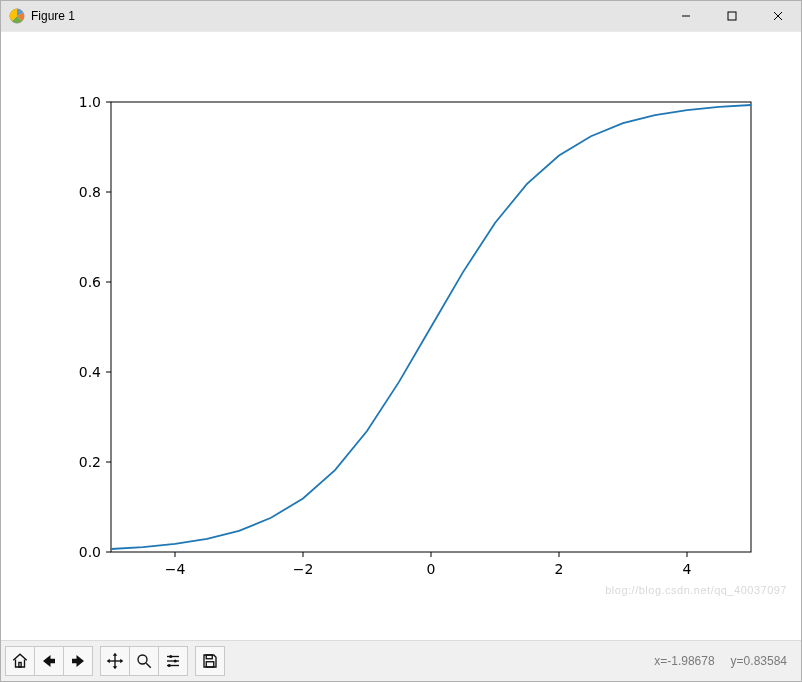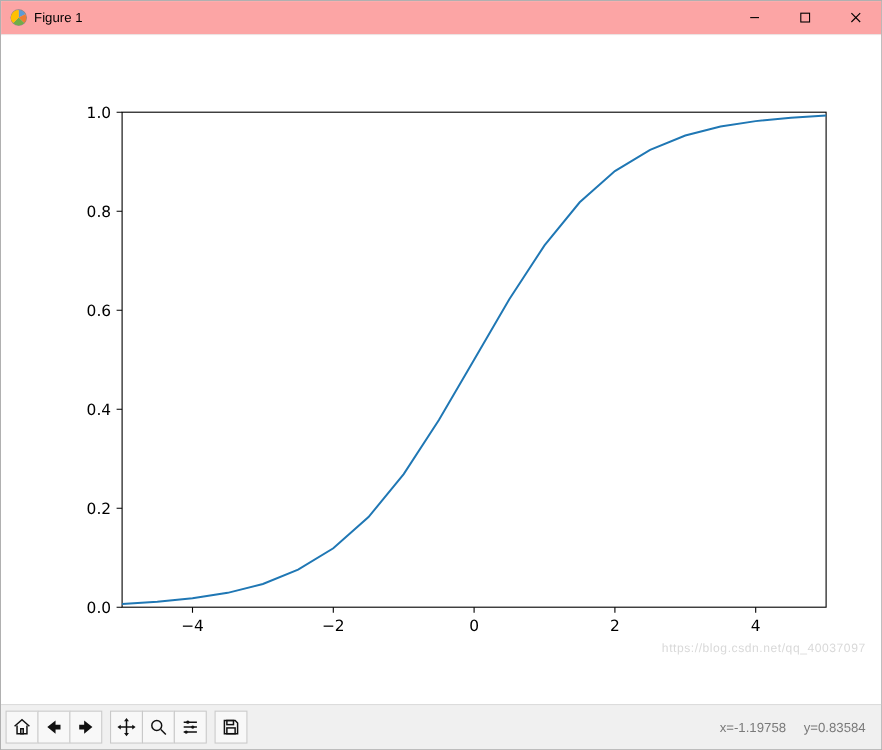--- a/index.html
+++ b/index.html
@@ -20,21 +20,21 @@
     box-sizing: border-box;
     display: flex;
     flex-direction: column;
     background: #fff;
   }
   
   .titlebar {
     height: 30px;
     display: flex;
     align-items: center;
-    background: #fca5a5;
+    background: #e5e5e5;
     border-bottom: 1px solid #eaeaea;
     user-select: none;
   }
   .titlebar .app-icon {
     width: 16px;
     height: 16px;
     margin: 0 6px 0 8px;
   }
   .titlebar .title {
     flex: 0 0 auto;
@@ -168,21 +168,21 @@
         <line x1="110" y1="340" x2="105" y2="340" class="tick"></line>
         <text x="100" y="345" text-anchor="end" class="tick-label">0.4</text>
         <line x1="110" y1="250" x2="105" y2="250" class="tick"></line>
         <text x="100" y="255" text-anchor="end" class="tick-label">0.6</text>
         <line x1="110" y1="160" x2="105" y2="160" class="tick"></line>
         <text x="100" y="165" text-anchor="end" class="tick-label">0.8</text>
         <line x1="110" y1="70" x2="105" y2="70" class="tick"></line>
         <text x="100" y="75" text-anchor="end" class="tick-label">1.0</text>
         <path d="M110.00 516.99 L142.00 515.05 L174.00 511.90 L206.00 506.95 L238.00 498.85 L270.00 485.80 L302.00 466.45 L334.00 438.10 L366.00 398.95 L398.00 349.90 L430.00 295.00 L462.00 240.10 L494.00 191.05 L526.00 151.90 L558.00 123.55 L590.00 104.20 L622.00 91.15 L654.00 83.05 L686.00 78.10 L718.00 74.95 L750.00 73.02 " class="curve" stroke="#1f77b4"></path>
       </svg>
-    <div class="watermark">https://blog.csdn.net/qq_40037097</div>
+    <div class="watermark">blog://blog.csdn.net/qq_40037097</div>
   </div>
 
   <div class="toolbar">
     <div class="tb-btn" title="Home">
       <svg viewBox="0 0 24 24">
           <path d="M3 11 L12 3 L21 11"></path>
           <path d="M6 10 V20 H18 V10"></path>
           <rect x="10.5" y="14" width="3" height="6"></rect>
         </svg>
     </div>
@@ -226,18 +226,18 @@
     <div class="tb-sep"></div>
     <div class="tb-btn" title="Save">
       <svg viewBox="0 0 24 24">
           <path d="M4 4 H17 L20 7 V20 H4 Z"></path>
           <rect x="7" y="4" width="8" height="5"></rect>
           <rect x="7" y="13" width="10" height="7"></rect>
         </svg>
     </div>
 
     <div class="status">
-      <span>x=-1.19758</span>
+      <span>x=-1.98678</span>
       <span>y=0.83584</span>
     </div>
   </div>
 
 </div>
 
 </body></html>

